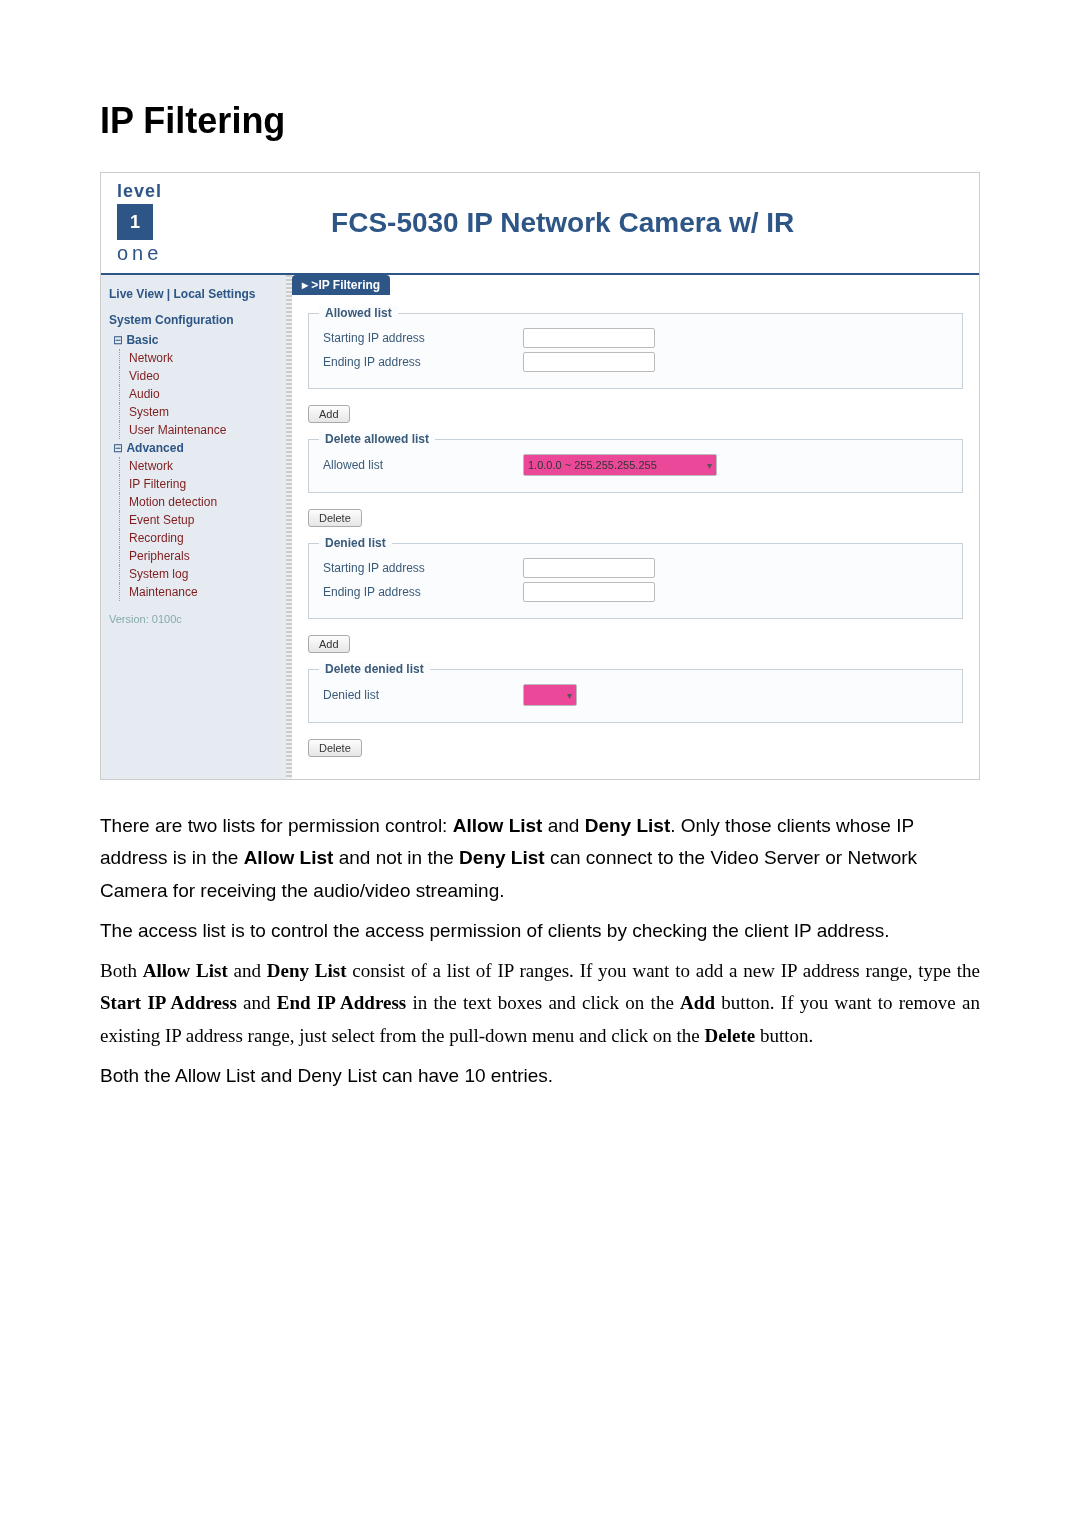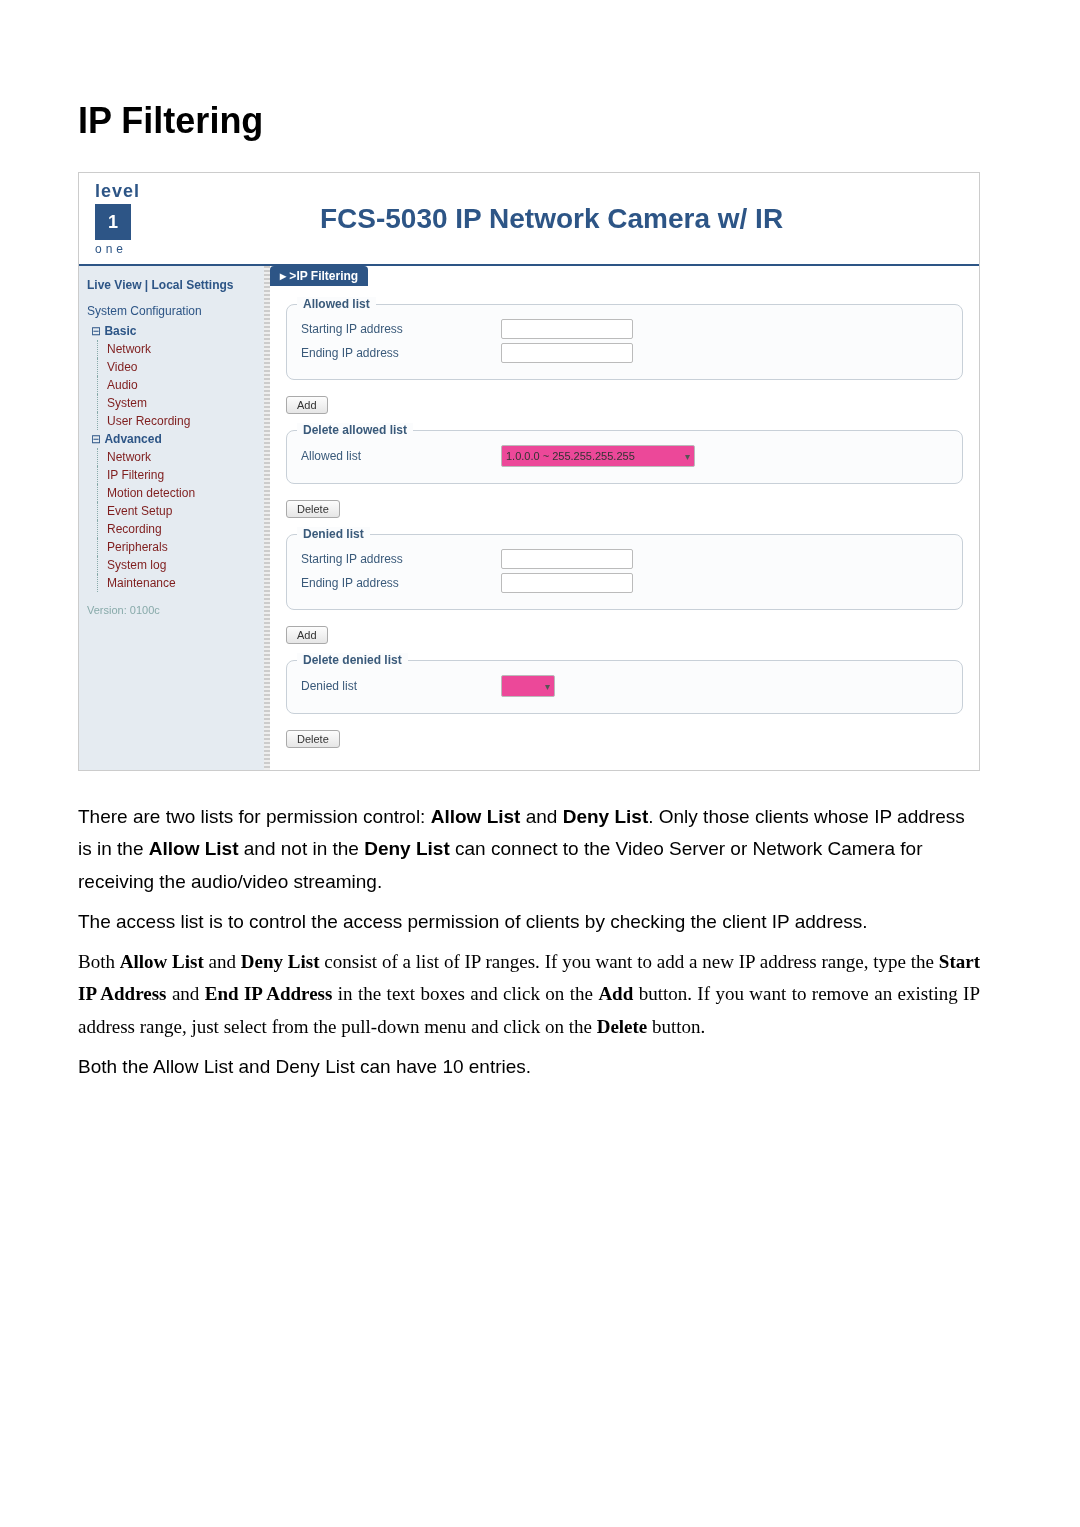--- a/index.html
+++ b/index.html
@@ -3,21 +3,21 @@
 <meta charset="utf-8">
 <style>
   body {
     margin: 0;
     padding: 0;
     background: #fff;
     font-family: Arial, sans-serif;
     width: 1080px;
   }
   .page {
-    padding: 100px 100px 40px 78px;
+    padding: 100px 100px 40px 100px;
   }
   .page-heading {
     font-size: 36px;
     font-weight: bold;
     margin: 0 0 30px 0;
     color: #000;
   }
   .screenshot {
     border: 1px solid #ccc;
     background: #fff;
@@ -49,21 +49,21 @@
     display: flex;
     align-items: center;
     justify-content: center;
     color: #fff;
     font-size: 18px;
     font-weight: bold;
     margin: 2px 0;
   }
   .logo-bottom {
     color: #2d5586;
-    font-size: 12px;
+    font-size: 20px;
     letter-spacing: 4px;
   }
   .ss-title {
     flex: 1;
     text-align: center;
     color: #2d5586;
     font-size: 28px;
     font-weight: bold;
   }
   .ss-body {
@@ -76,21 +76,21 @@
     font-size: 12px;
     color: #3a5a7a;
   }
   .side-link {
     padding: 4px 8px;
     font-weight: bold;
     color: #2d5586;
   }
   .side-heading {
     padding: 8px 8px 4px 8px;
-    font-weight: normal;
+    font-weight: bold;
     color: #2d5586;
   }
   .tree-root {
     padding: 2px 8px 2px 12px;
     font-weight: bold;
     color: #2d5586;
   }
   .tree-root::before {
     content: "⊟ ";
     font-weight: normal;
@@ -127,21 +127,21 @@
     display: inline-block;
     border-radius: 4px 4px 0 0;
     margin-top: -1px;
   }
   .main-tab::before { content: "▸ >"; margin-right: 0; }
   .main-content {
     padding: 8px 16px 16px 16px;
   }
   .fieldset {
     border: 1px solid #c8d0d8;
-    border-radius: 8px;
+    border-radius: 0;
     margin: 10px 0;
     padding: 10px 14px 12px 14px;
     position: relative;
     background: #fbfcfd;
   }
   .fieldset-legend {
     position: absolute;
     top: -8px;
     left: 10px;
     background: #fbfcfd;
@@ -229,21 +229,21 @@
     <div class="ss-body">
       <div class="ss-sidebar">
         <div class="side-link">Live View | Local Settings</div>
         <div class="side-heading">System Configuration</div>
 
         <div class="tree-root">Basic</div>
         <div class="tree-item">Network</div>
         <div class="tree-item">Video</div>
         <div class="tree-item">Audio</div>
         <div class="tree-item">System</div>
-        <div class="tree-item">User Recording</div>
+        <div class="tree-item">User Maintenance</div>
 
         <div class="tree-root">Advanced</div>
         <div class="tree-item">Network</div>
         <div class="tree-item">IP Filtering</div>
         <div class="tree-item">Motion detection</div>
         <div class="tree-item">Event Setup</div>
         <div class="tree-item">Recording</div>
         <div class="tree-item">Peripherals</div>
         <div class="tree-item">System log</div>
         <div class="tree-item">Maintenance</div>

